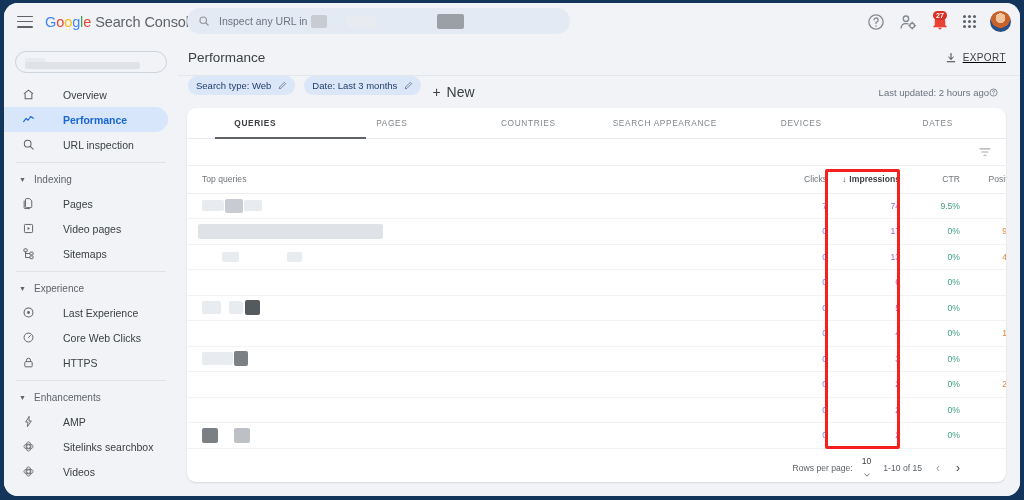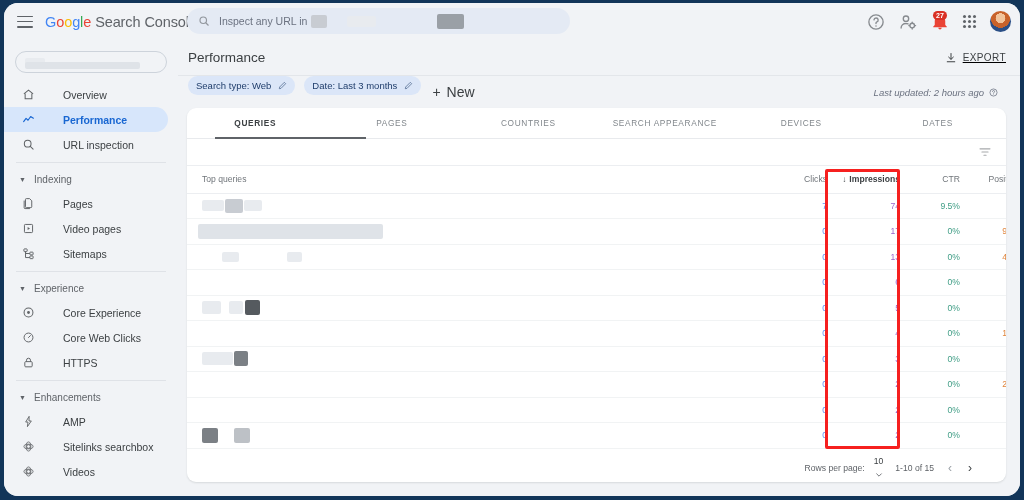--- a/index.html
+++ b/index.html
@@ -114,21 +114,21 @@
   .chip {
     background:#dbe6f8; color:#1f3d6b; font-size: 9.5px;
     border-radius: 11px; height: 19px; padding: 0 8px;
     display:flex; align-items:center; gap:7px; cursor:pointer; white-space: nowrap;
   }
   .chip .pen { opacity:.75; }
   .new-btn { display:flex; align-items:center; gap:6px; cursor:pointer; padding-left:2px;}
   .new-btn .plus { color:#3c4043; font-size: 14px; line-height:1; }
   .new-btn span.lbl { font-size: 14px; color:#3c4043; }
   .last-updated { margin-left:auto; font-size: 9.5px; color:#6b7280;
-    display:flex; align-items:center; gap:5px; white-space:nowrap;font-style:italic; }
+    display:flex; align-items:center; white-space:nowrap; }
 
   .card {
     position:absolute; left:9px; right:14px; top: 68px; bottom: 14px;
     background:#fff; border-radius: 9px; box-shadow: 0 1px 2px rgba(60,64,67,.14);
     overflow: hidden;
   }
   .tabs { height: 31px; display:flex; border-bottom:1px solid #e8eaed; position:relative; }
   .tab { flex: 1 1 0; display:flex; align-items:center; justify-content:center;
     font-size: 8.3px; letter-spacing: .65px; color:#80868b; cursor:pointer; white-space:nowrap;}
   .tab.active { color:#3c4043; font-weight: bold; }
@@ -153,21 +153,21 @@
   tbody td.ctr { color:#3f9d85; padding-right: 11px; }
   tbody td.pos { color:#e0843b; padding-right: 14px; }
   .sort-arrow { font-size: 8px; margin-right: 3px; color:#3c4043; }
 
   .highlight-box {
     position: absolute; left: 638px; top: 3px; width: 75px; height: 280px;
     border: 3px solid #f6201f; border-radius: 2px; pointer-events:none; z-index: 5;
   }
 
   .pager {
-    position:absolute; left:0; right:4px; bottom:0; height: 29px;
+    position:absolute; left:0; right:16px; bottom:0; height: 29px;
     display:flex; align-items:center; justify-content:flex-end;
     gap: 12px; padding-right: 28px; font-size: 8.6px; color:#5f6368;
   }
   .pager .rpp { display:flex; align-items:center; gap:9px; }
   .pager .sel { display:flex; align-items:center; gap:5px; cursor:pointer; color:#3c4043;flex-direction:column;}
   .pager .arrow { cursor:pointer; font-size: 12px; color:#9aa0a6; padding: 0 2px;}
   .pager .arrow.on { color:#3c4043; }
 </style>
 </head>
 <body>
@@ -311,21 +311,21 @@
       <span class="caret">▼</span>
       <span>Experience</span>
     </div>
     <div class="nav-item">
       <span class="ico">
         <svg viewBox="0 0 24 24" width="13" height="13" fill="none" stroke="#3c4043" stroke-width="1.9">
               <circle cx="12" cy="12" r="8.2"></circle>
               <circle cx="12" cy="12" r="2.6" fill="#3c4043" stroke="none"></circle>
             </svg>
       </span>
-      <span>Core Experience</span>
+      <span>Last Experience</span>
     </div>
     <div class="nav-item">
       <span class="ico">
         <svg viewBox="0 0 24 24" width="13" height="13" fill="none" stroke="#3c4043" stroke-width="1.8">
               <circle cx="12" cy="12" r="8.2"></circle>
               <path d="M12 12l3.6-3.6" stroke-linecap="round"></path>
             </svg>
       </span>
       <span>Core Web Clicks</span>
     </div>

